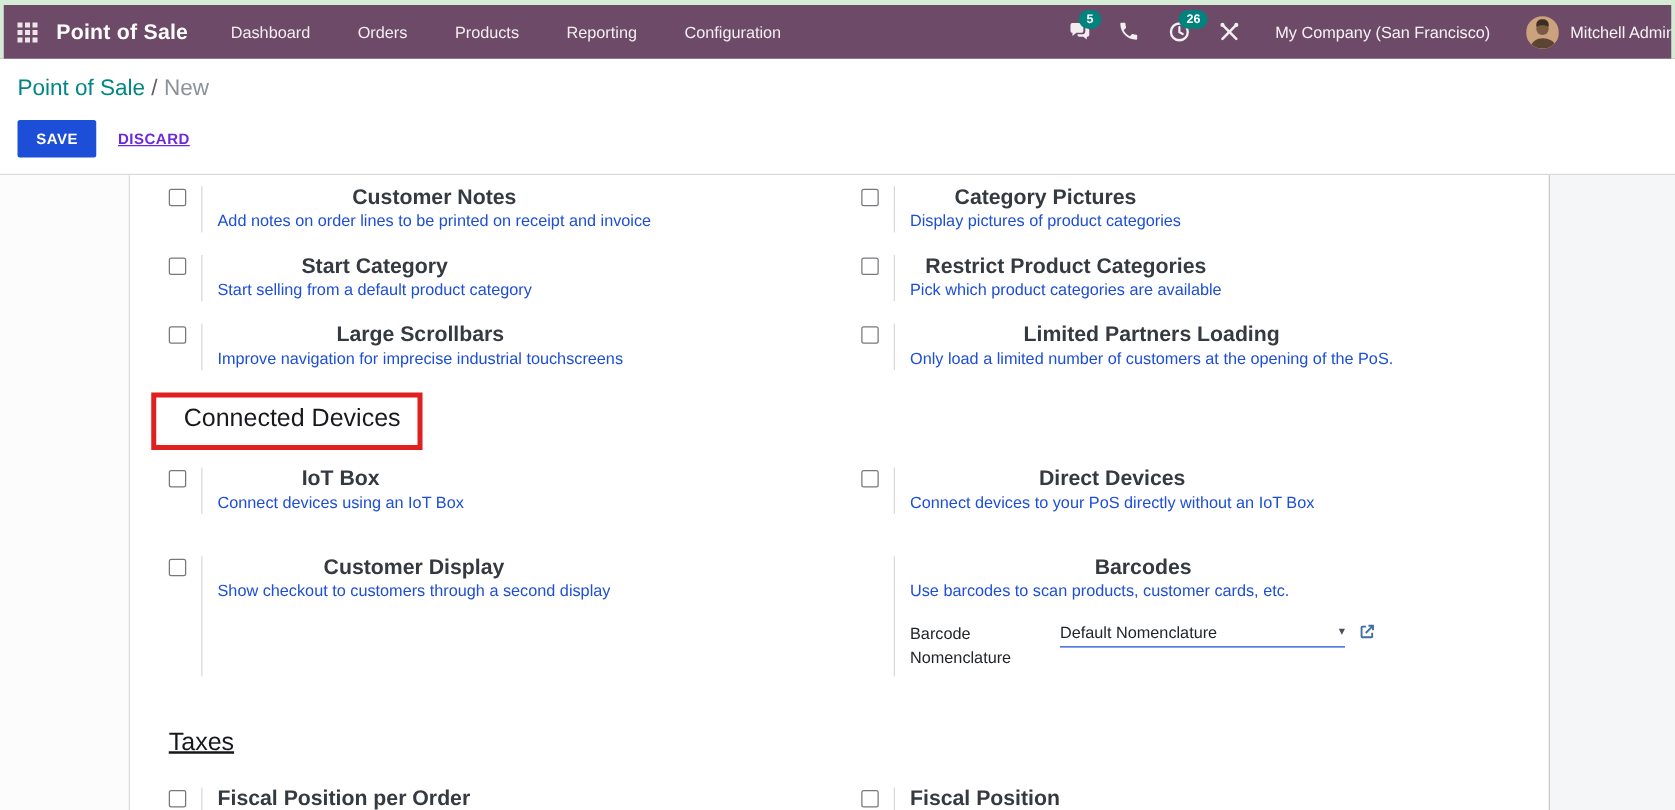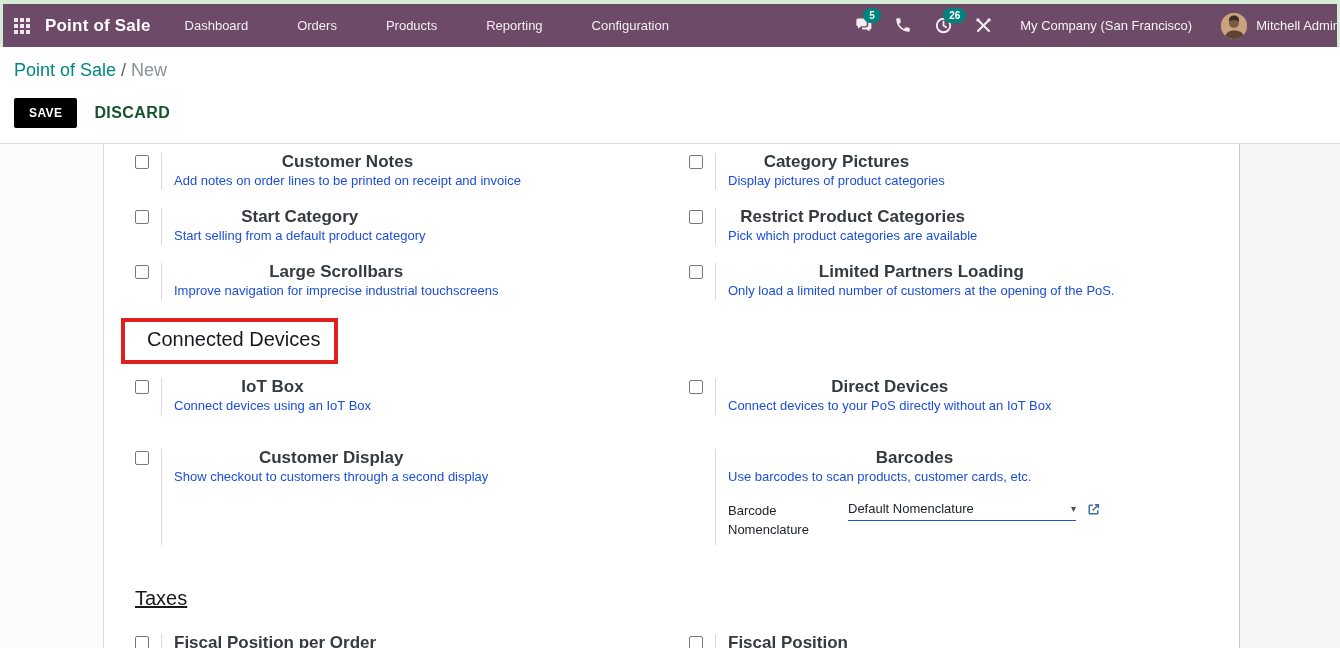--- a/index.html
+++ b/index.html
@@ -16,21 +16,21 @@
 
   
   .topbar {
     position:relative; height:43px; background:#6d4a68;
     display:flex; align-items:center; padding-left:14px;
     color:#fff; white-space:nowrap;
   }
   .apps-icon { width:16px; height:16px; display:grid; grid-template-columns:repeat(3,4px); grid-auto-rows:4px; gap:2px; margin-right:15px; cursor:pointer; flex:none; }
   .apps-icon i { width:4px; height:4px; background:#ece5ea; }
   .app-name { font-size:17px; font-weight:bold; letter-spacing:.2px; margin-right:32px; cursor:pointer; }
-  .menu { display:flex; gap:45px; font-size:13px; color:#f2edf1; }
+  .menu { display:flex; gap:34px; font-size:13px; color:#f2edf1; }
   .menu-item { cursor:pointer; padding:4px 2px; }
   .top-right { margin-left:auto; display:flex; align-items:center; gap:21px; font-size:13px; }
   .icon-wrap { position:relative; width:19px; height:19px; cursor:pointer; flex:none; }
   .icon-wrap svg { display:block; }
   .badge {
     position:absolute; top:-8px; left:9px; background:#00837d; color:#fff;
     font-size:10px; font-weight:bold; border-radius:9px; padding:2px 6px; line-height:1.1;
   }
   .company-name { color:#f6f2f5; cursor:pointer; margin-left:6px; }
   .user-menu { display:flex; align-items:center; gap:9px; cursor:pointer; margin-left:8px; }
@@ -38,27 +38,27 @@
   .user-name { color:#f6f2f5; }
 
   
   .control-panel { padding:0 14px; background:#fff; }
   .breadcrumb { font-size:18px; padding-top:13px; }
   .bc-parent { color:#008784; cursor:pointer; }
   .bc-sep { color:#5d6268; }
   .bc-current { color:#8b9298; }
   .btn-row { display:flex; align-items:center; gap:13px; margin-top:15px; padding-bottom:13px; }
   .btn-save {
-    background:#000000; color:#fff; border:none; border-radius:2px;
+    background:#1d4ed8; color:#fff; border:none; border-radius:2px;
     font-family:inherit; font-size:12px; font-weight:bold; letter-spacing:.4px;
     padding:8px 15px; cursor:pointer;
   }
   .btn-discard {
-    background:none; border:none; color:#14532d; font-family:inherit;
-    font-size:16px; font-weight:bold; letter-spacing:.4px; padding:8px 4px; cursor:pointer;
+    background:none; border:none; color:#6d28d9; font-family:inherit;
+    font-size:12px; font-weight:bold; letter-spacing:.4px; padding:8px 4px; cursor:pointer;text-decoration:underline;
   }
 
   
   .content { display:flex; border-top:1px solid #d9dbde; height:517px; }
   .left-gutter { width:103px; background:#fcfcfc; flex:none; }
   .sheet {
     width:1137px; flex:none; background:#fff;
     border-left:1px solid #dcdcdc; border-right:1px solid #c7c9cc;
     padding:9px 0 0 31px;
   }

